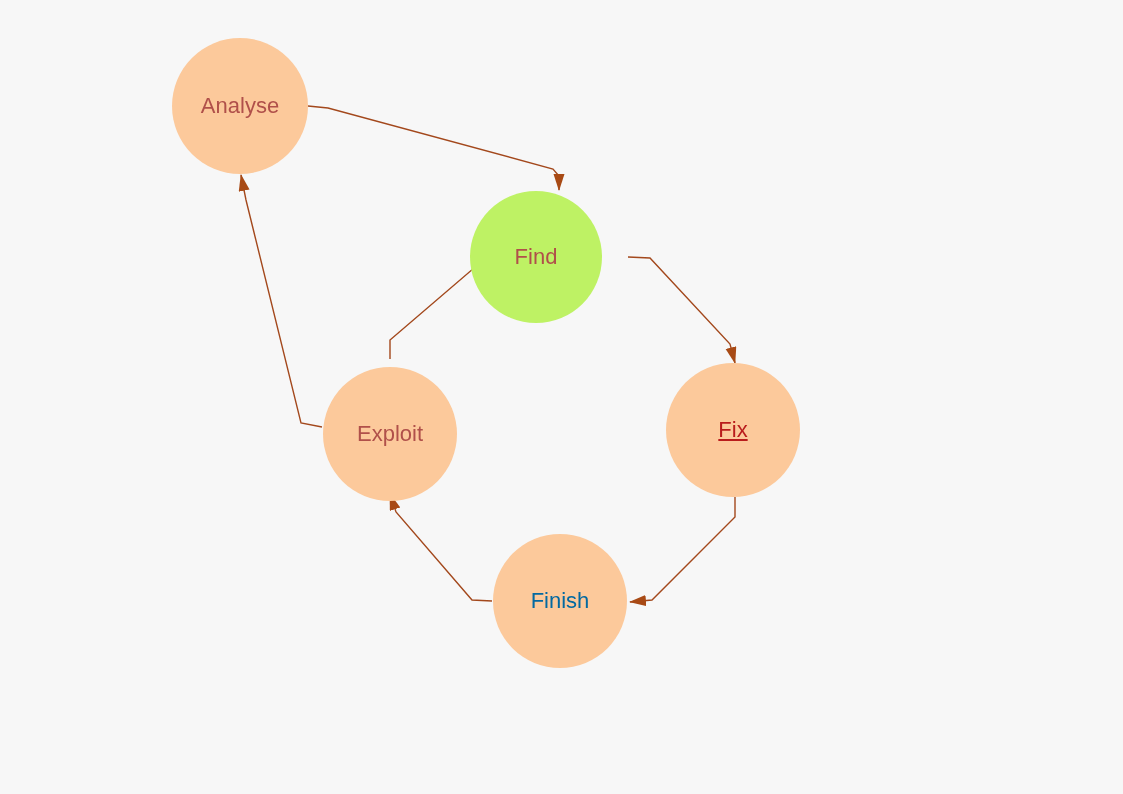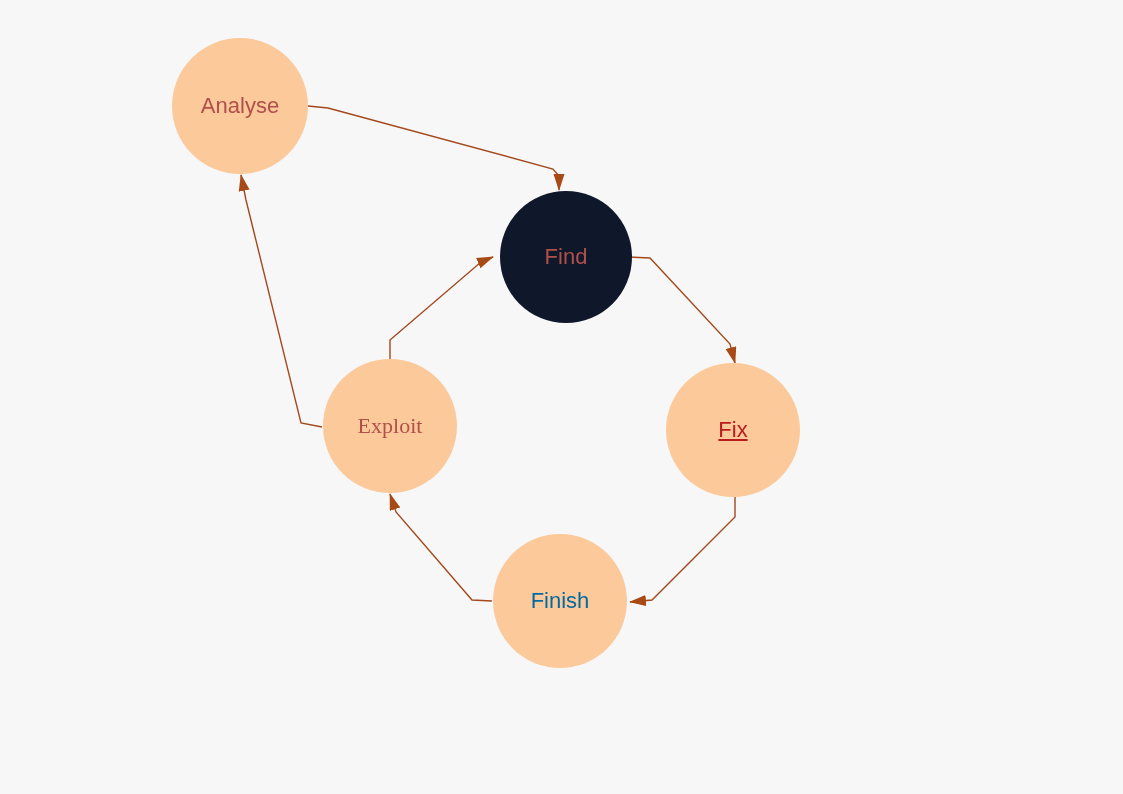--- a/index.html
+++ b/index.html
@@ -57,24 +57,24 @@
         <polyline class="edge" points="322,427 301,423 246,200 241,175" stroke="#a3481c" stroke-width="1.4" marker-end="url(#arrowhead)"></polyline>
         <polyline class="edge" points="628,257 650,258 730,344 735,363" stroke="#a3481c" stroke-width="1.4" marker-end="url(#arrowhead)"></polyline>
         <polyline class="edge" points="735,497 735,517 652,600 630,602" stroke="#a3481c" stroke-width="1.4" marker-end="url(#arrowhead)"></polyline>
         <polyline class="edge" points="492,601 472,600 396,512 390,494" stroke="#a3481c" stroke-width="1.4" marker-end="url(#arrowhead)"></polyline>
       </g>
   </svg>
   <div id="nodes-layer">
       <div class="node" style="left: 172px; top: 38px; width: 136px; height: 136px; background: rgb(252, 201, 155);">
         <span class="node-label" style="color: rgb(176, 80, 74);">Analyse</span>
       </div>
-      <div class="node" style="left: 500px; top: 191px; width: 132px; height: 132px; background: #0f172a;">
+      <div class="node" style="left: 470px; top: 191px; width: 132px; height: 132px; background: #bef264;">
         <span class="node-label" style="color: rgb(176, 80, 74);">Find</span>
       </div>
-      <div class="node" style="left: 323px; top: 359px; width: 134px; height: 134px; background: rgb(252, 201, 155); font-family: Liberation Serif, serif;">
+      <div class="node" style="left: 323px; top: 367px; width: 134px; height: 134px; background: rgb(252, 201, 155);">
         <span class="node-label" style="color: rgb(176, 80, 74);">Exploit</span>
       </div>
       <div class="node" style="left: 666px; top: 363px; width: 134px; height: 134px; background: rgb(252, 201, 155);">
         <span class="node-label" style="color: #b91c1c; text-decoration: underline;">Fix</span>
       </div>
       <div class="node" style="left: 493px; top: 534px; width: 134px; height: 134px; background: rgb(252, 201, 155);">
         <span class="node-label" style="color: #0369a1;">Finish</span>
       </div>
     </div>
 </div>

